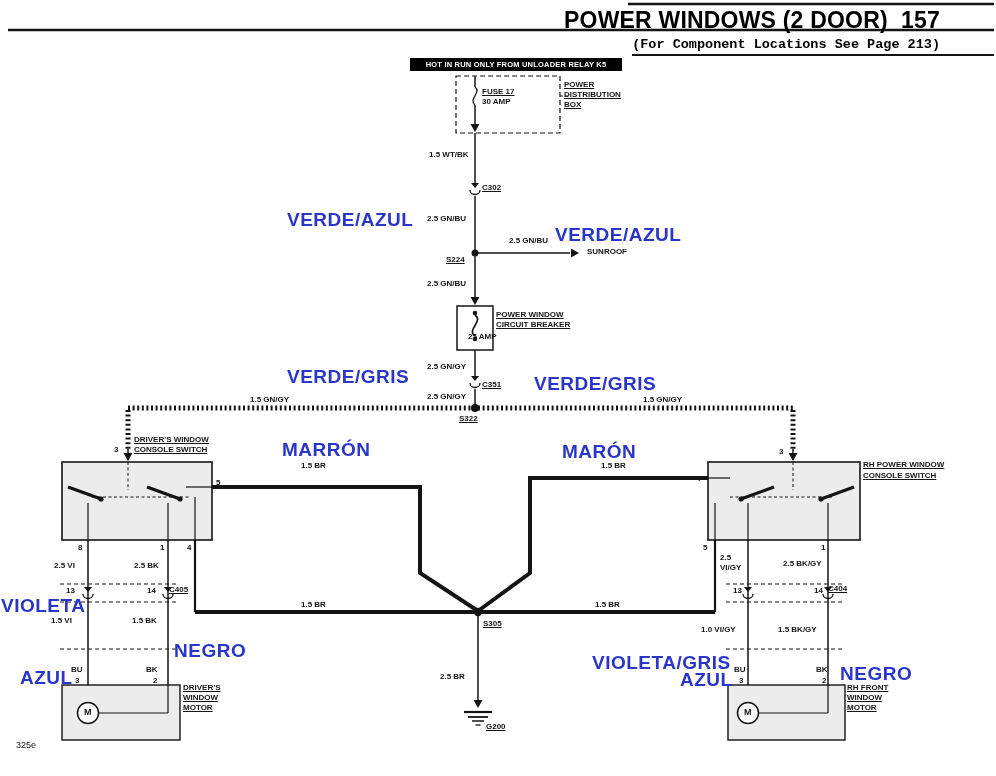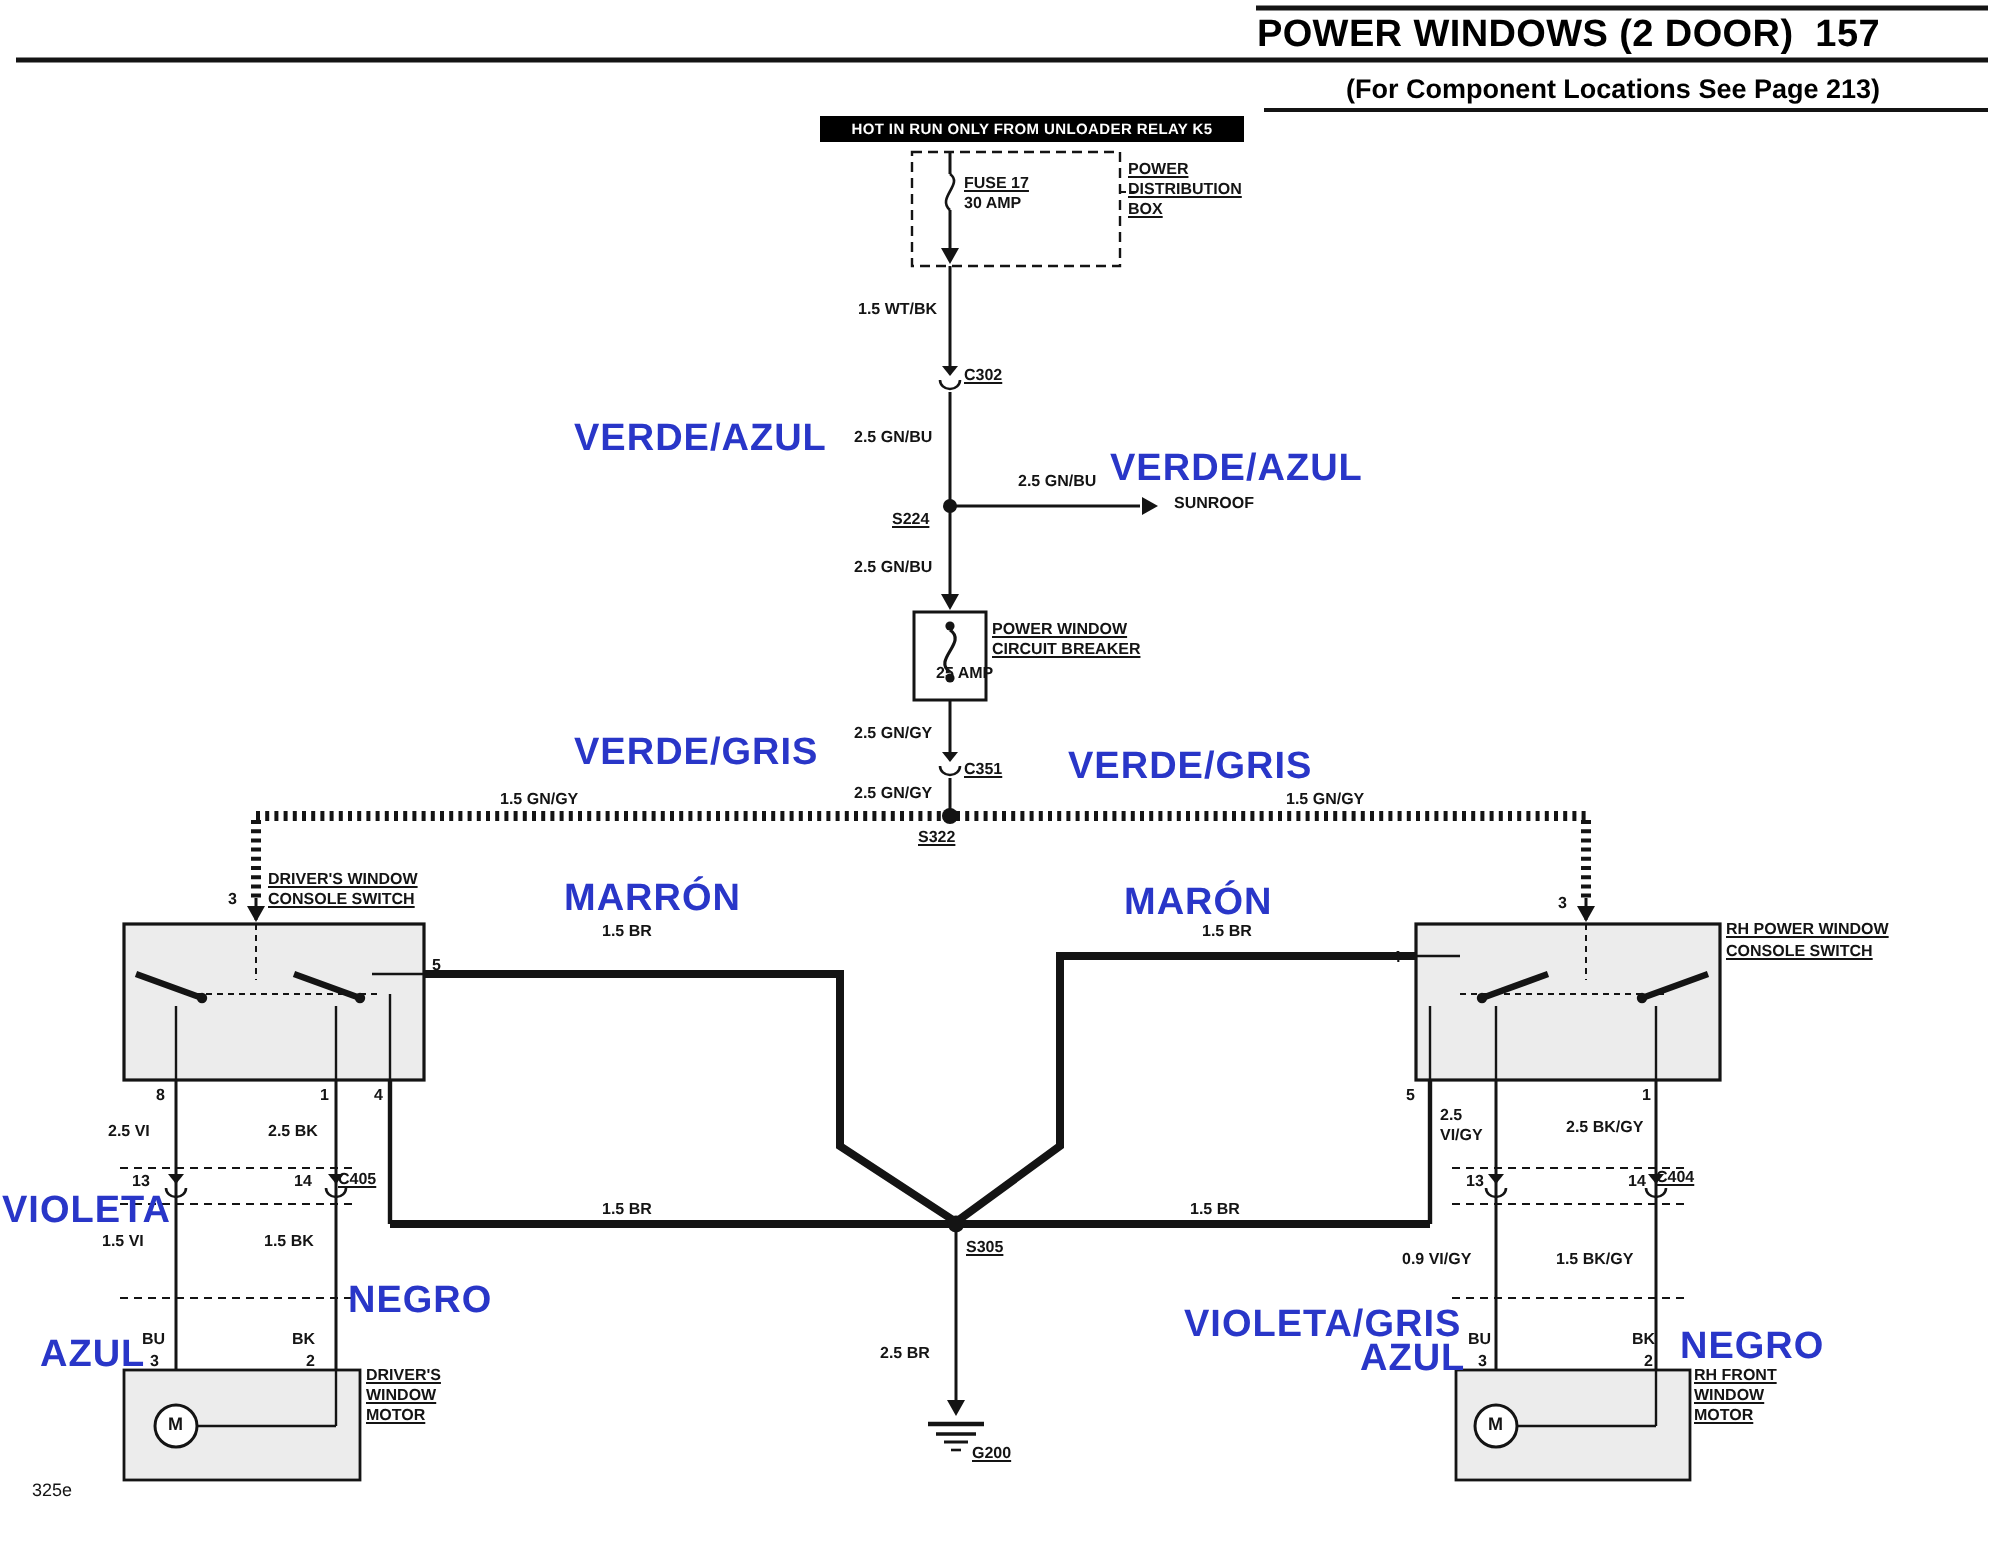--- a/index.html
+++ b/index.html
@@ -7,22 +7,22 @@
   body { background:#ffffff; font-family:"Liberation Sans", sans-serif; position:relative; overflow:hidden; }
   .stage { position:absolute; left:0; top:0; width:996px; height:776px; }
   svg.canvas { position:absolute; left:0; top:0; }
   .lbl { position:absolute; font-weight:700; font-size:8px; line-height:1.2; color:#141414; white-space:pre-line; }
   .u { text-decoration:underline; text-underline-offset:1px; }
   .mlabel { font-size:9px; }
   .code { font-size:9px; font-weight:400; }
   .ann { position:absolute; font-weight:700; font-size:19px; line-height:1.35; color:#2936c8; white-space:pre-line; letter-spacing:0.5px; }
   .banner { position:absolute; left:410px; top:58px; width:212px; height:13px; background:#000; color:#fff;
             font-weight:700; font-size:7.5px; line-height:13px; text-align:center; letter-spacing:0.2px; }
-  .title { position:absolute; top:7px; right:56px; font-weight:700; font-size:19px; letter-spacing:0.2px; color:#000; white-space:pre; }
-  .subtitle { position:absolute; top:37px; right:56px; font-weight:700; font-size:13.5px; color:#000; }
+  .title { position:absolute; top:7px; right:56px; font-weight:700; font-size:23px; letter-spacing:0.2px; color:#000; white-space:pre; }
+  .subtitle { position:absolute; top:37px; right:56px; font-weight:700; font-size:13.5px; color:#000;font-family:Liberation Mono, monospace; }
 </style>
 </head>
 <body>
 
 <div class="stage">
 
   <svg class="canvas" width="996" height="776" viewBox="0 0 996 776" stroke="#141414" fill="none" stroke-width="1.5">
     <defs>
       <g id="arrD">
           <path d="M-4.5,-7 L4.5,-7 L0,1 Z" fill="#141414" stroke="none"></path>
@@ -237,21 +237,21 @@
   <span class="lbl u" style="left:486px;top:722px">G200</span>
 
   <span class="lbl" style="left:703px;top:543px">5</span>
   <span class="lbl" style="left:821px;top:543px">1</span>
   <span class="lbl" style="left:720px;top:553px">2.5
 VI/GY</span>
   <span class="lbl" style="left:783px;top:559px">2.5 BK/GY</span>
   <span class="lbl" style="left:733px;top:586px">13</span>
   <span class="lbl" style="left:814px;top:586px">14</span>
   <span class="lbl u" style="left:828px;top:584px">C404</span>
-  <span class="lbl" style="left:701px;top:625px">0.9 VI/GY</span>
+  <span class="lbl" style="left:701px;top:625px">1.0 VI/GY</span>
   <span class="lbl" style="left:778px;top:625px">1.5 BK/GY</span>
   <span class="lbl" style="left:734px;top:665px">BU</span>
   <span class="lbl" style="left:739px;top:676px">3</span>
   <span class="lbl" style="left:816px;top:665px">BK</span>
   <span class="lbl" style="left:822px;top:676px">2</span>
   <span class="lbl u" style="left:847px;top:683px">RH FRONT</span>
   <span class="lbl u" style="left:847px;top:693px">WINDOW</span>
   <span class="lbl u" style="left:847px;top:703px">MOTOR</span>
   <span class="lbl mlabel" style="left:744px;top:707px">M</span>
 

